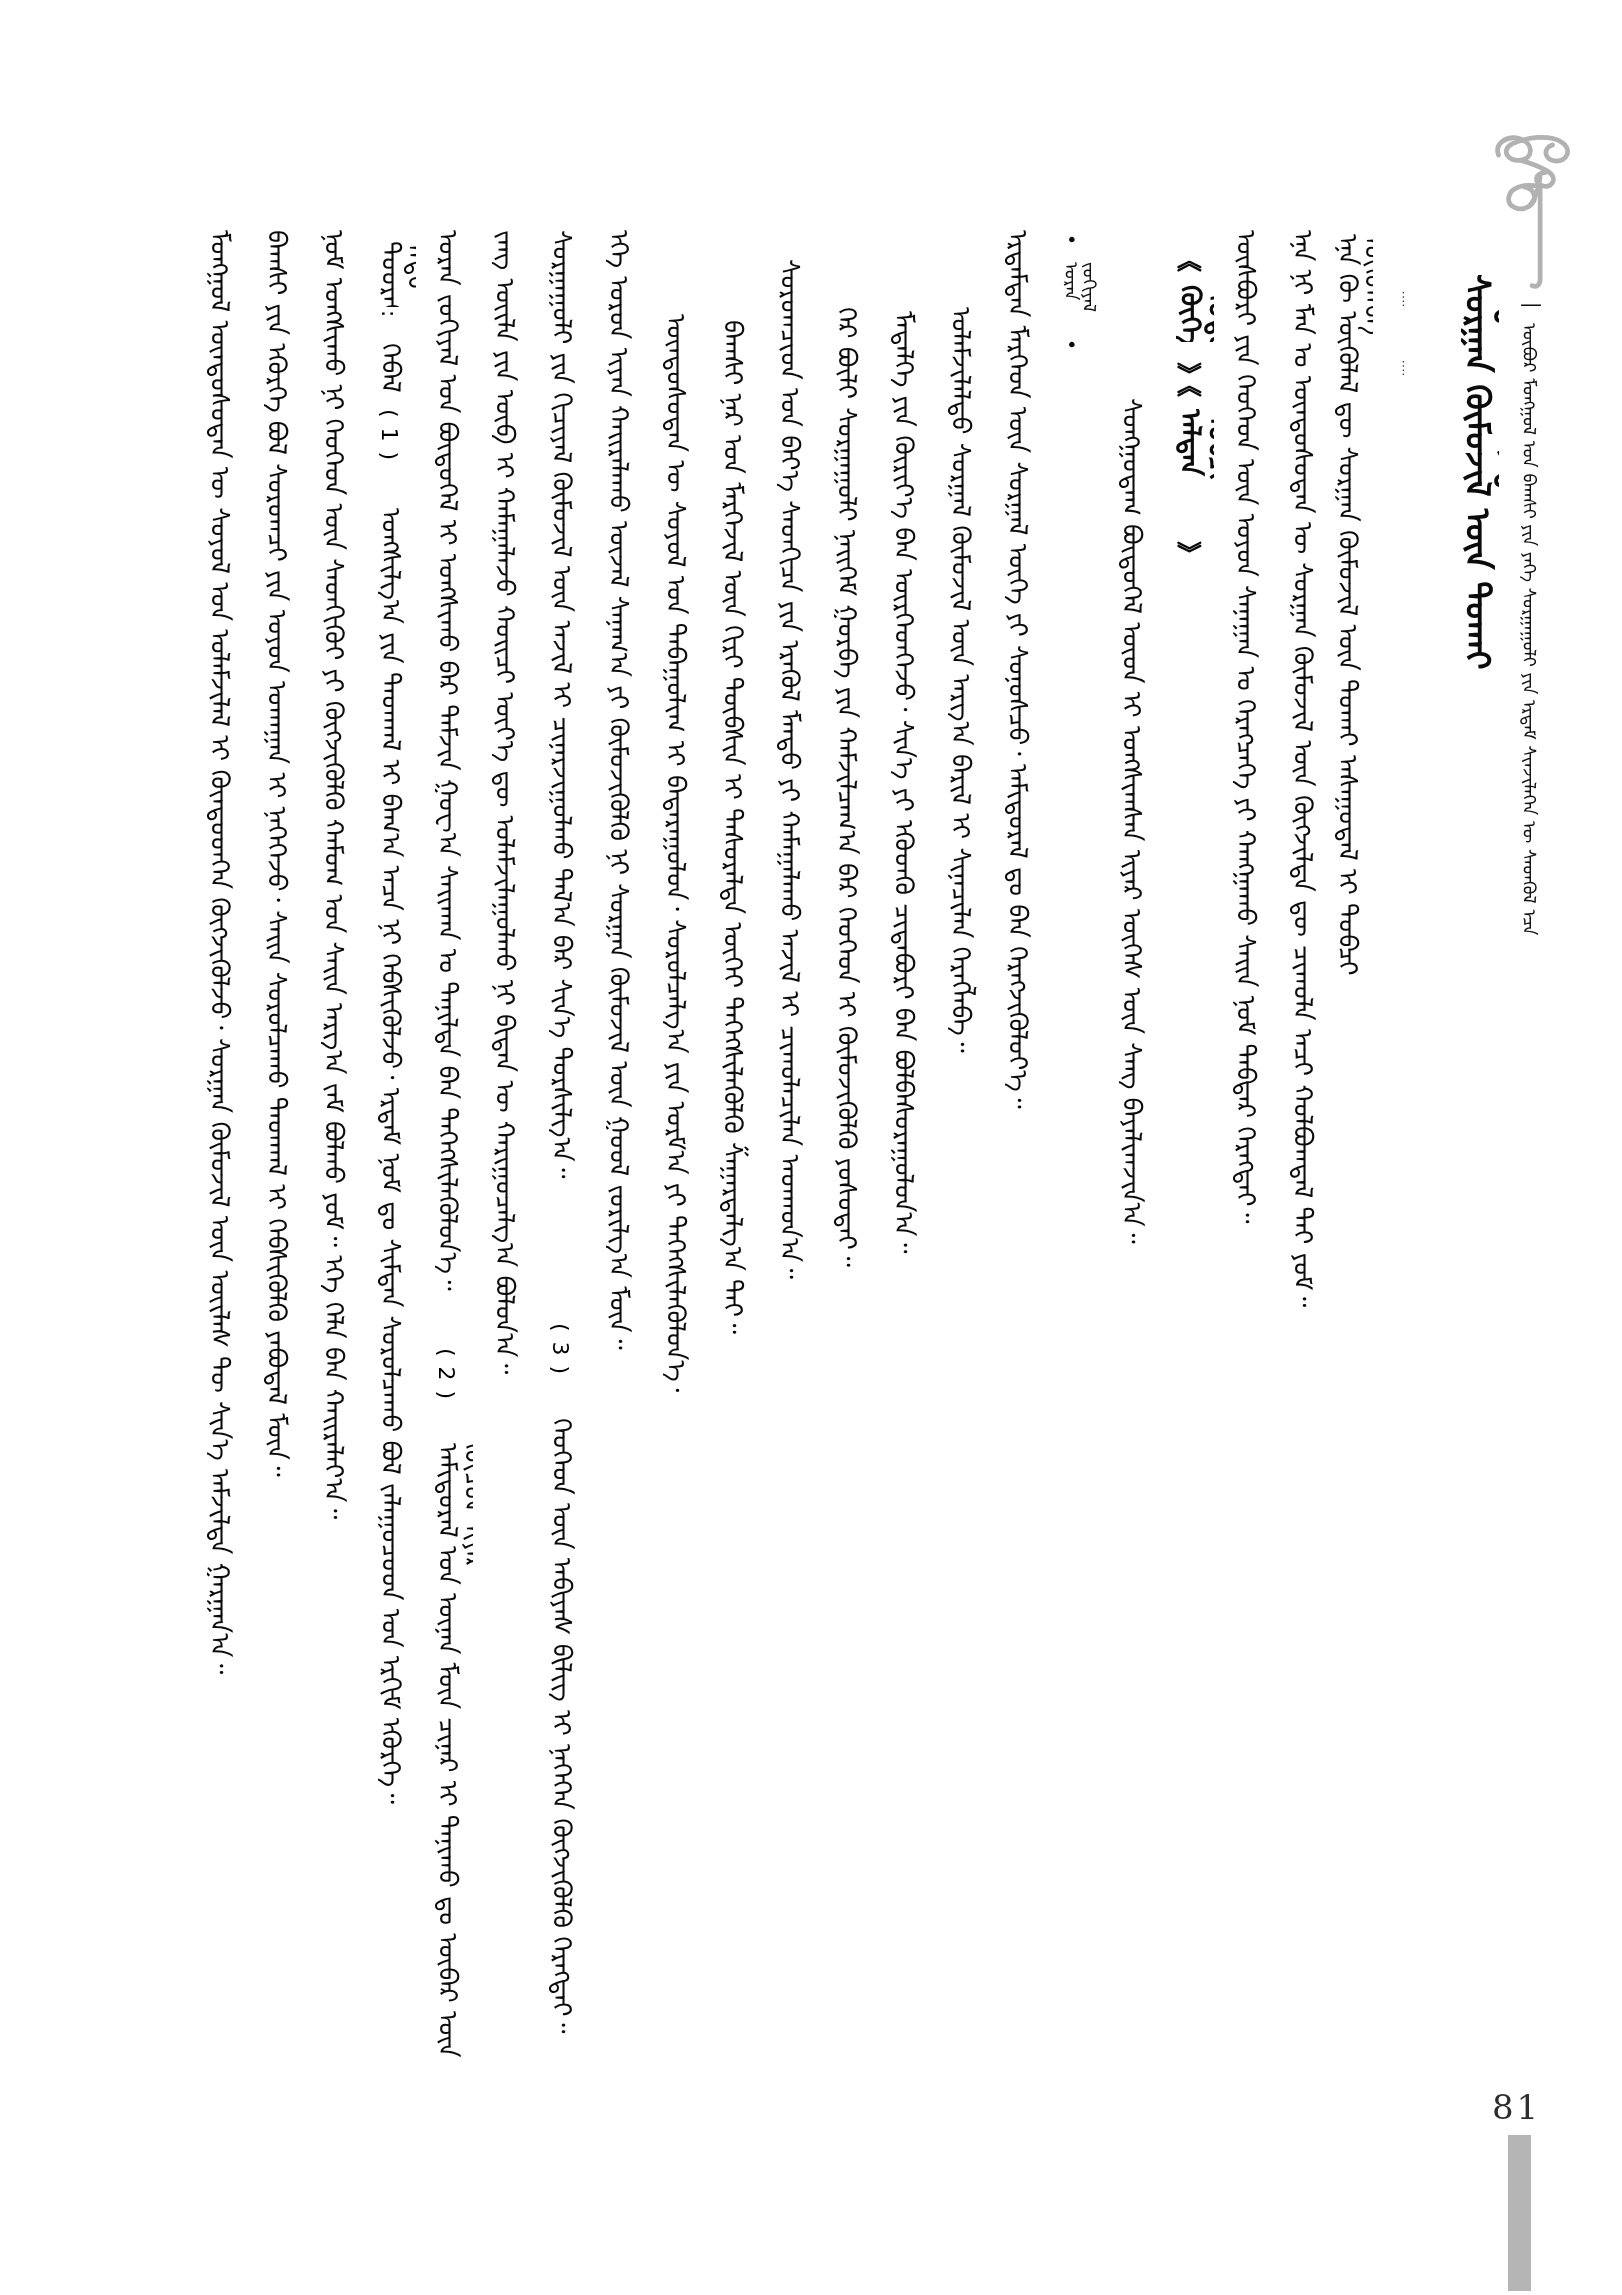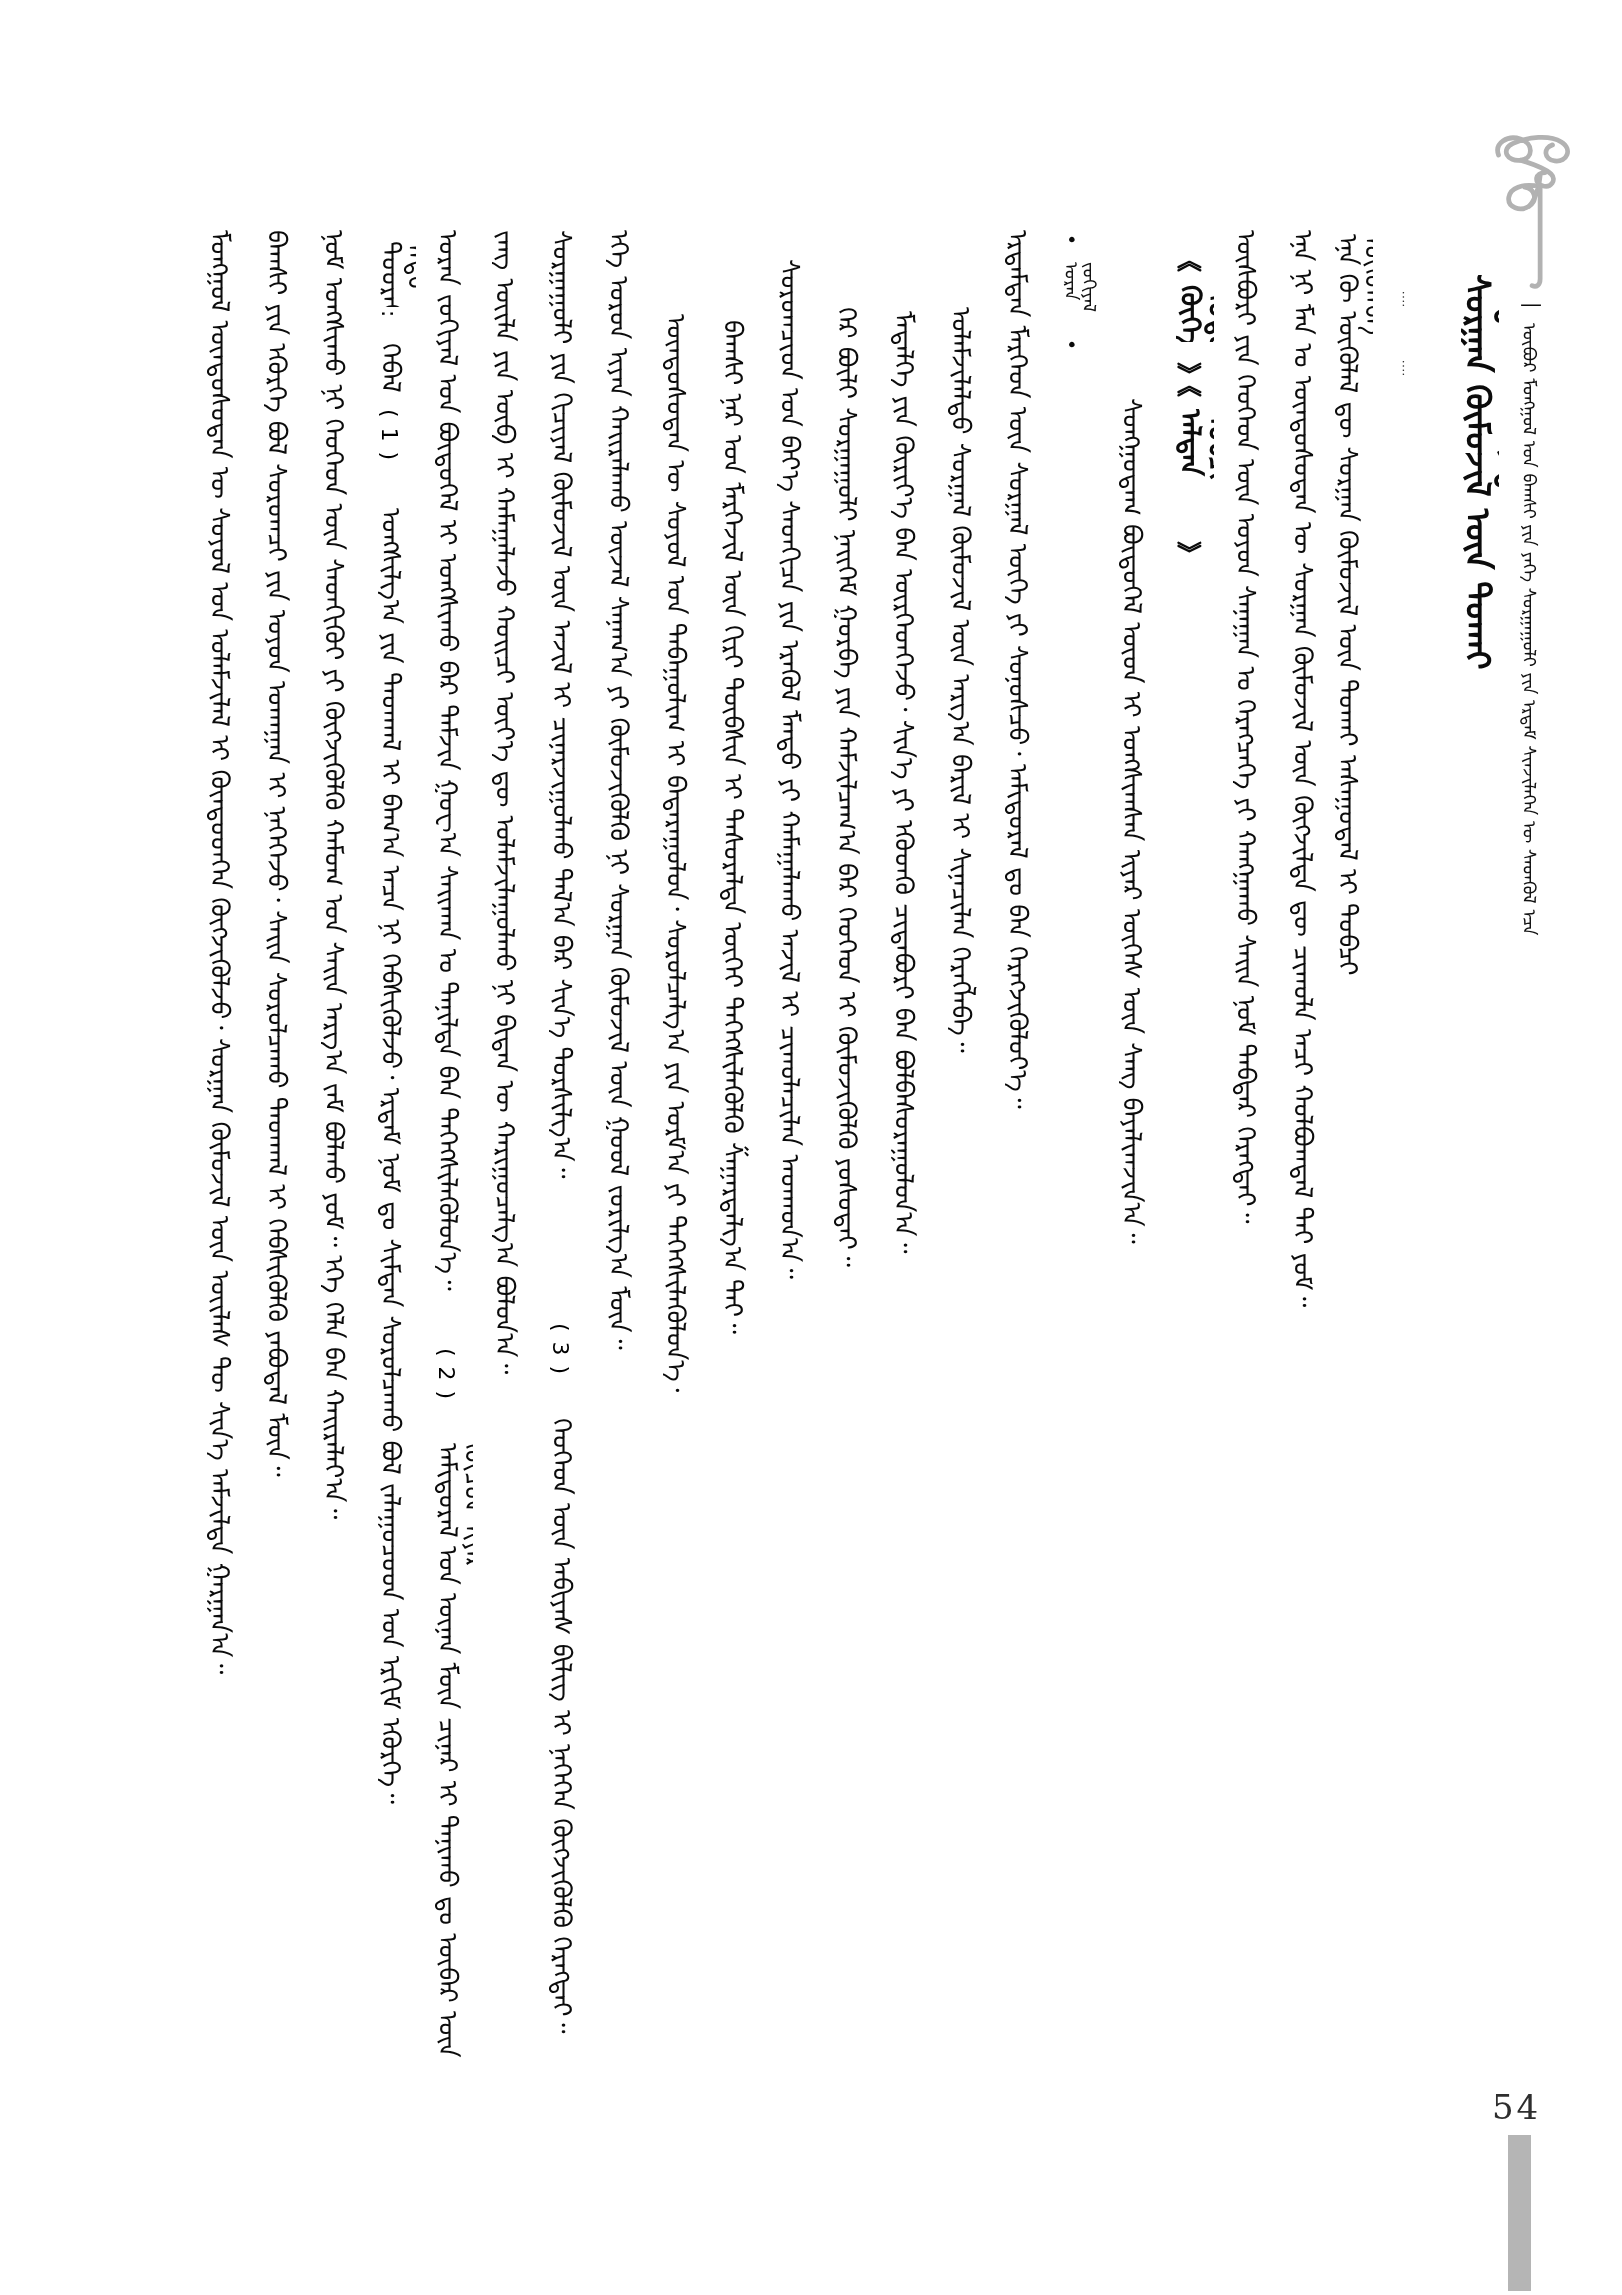--- a/index.html
+++ b/index.html
@@ -130,16 +130,16 @@
       </div>
       <div class="col bold" style="left: 1461px; top: 274px; height: 486px;">
         <div class="seg titlefont" style="top: 0px; height: 486px;">ᠰᠤᠷᠭᠠᠨ ᠬᠦᠮᠦᠵᠢᠯ ᠦᠨ ᠲᠤᠬᠠᠢ ᠪᠣᠳᠣᠯ ᠰᠡᠳᠬᠢᠭᠳᠡᠯ</div>
       </div>
       <div class="col" style="left: 1520px; top: 300px; height: 724px;">
         <div class="seg hdash" style="top: 0px; height: 10.2px;">—</div>
         <div class="seg small" style="top: 23.4px; height: 700px;">ᠥᠪᠥᠷ ᠮᠣᠩᠭᠣᠯ ᠤᠨ ᠪᠠᠭᠰᠢ ᠶᠢᠨ ᠶᠡᠬᠡ ᠰᠤᠷᠭᠠᠭᠤᠯᠢ ᠶᠢᠨ ᠡᠷᠳᠡᠮ ᠰᠢᠨᠵᠢᠯᠡᠭᠡᠨ ᠦ ᠰᠡᠳᠬᠦᠯ ᠡᠴᠡ</div>
       </div>
     </div>
 
-  <div class="pagenum">54</div>
+  <div class="pagenum">81</div>
   <div class="edgebar"></div>
 </div>
 
 
 </body></html>

